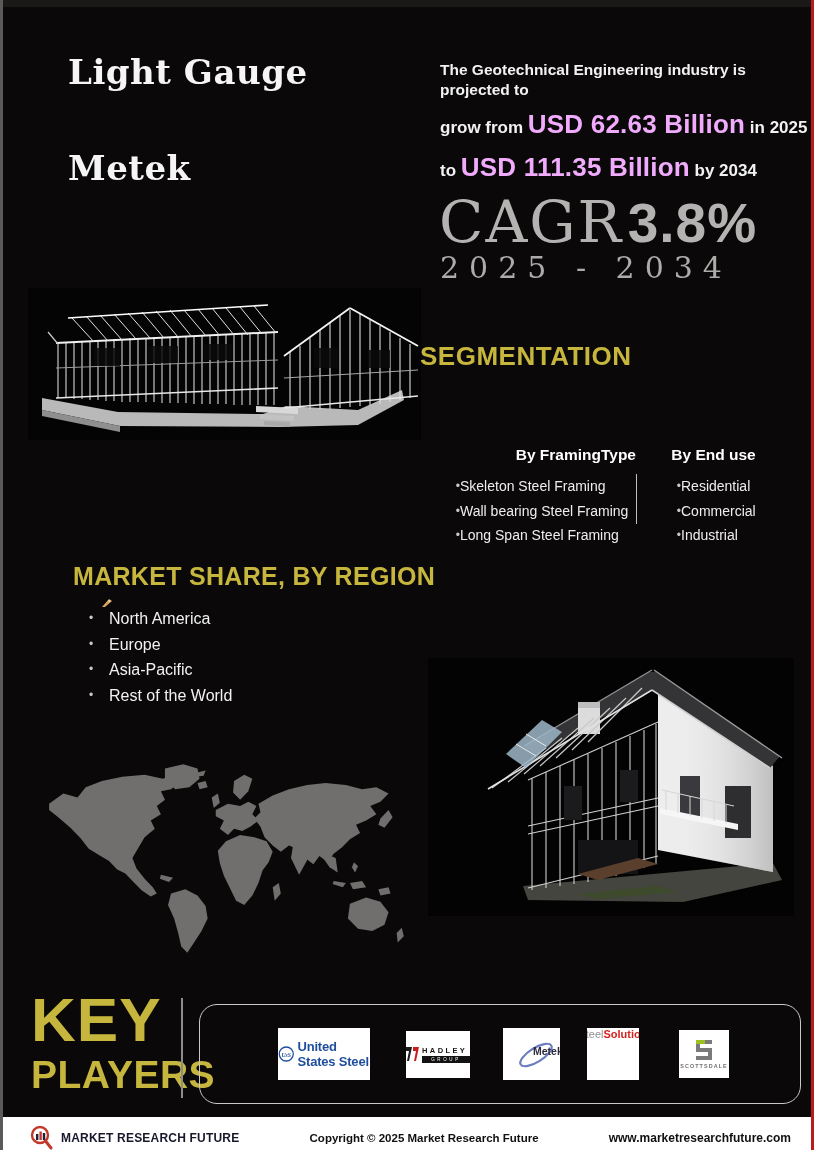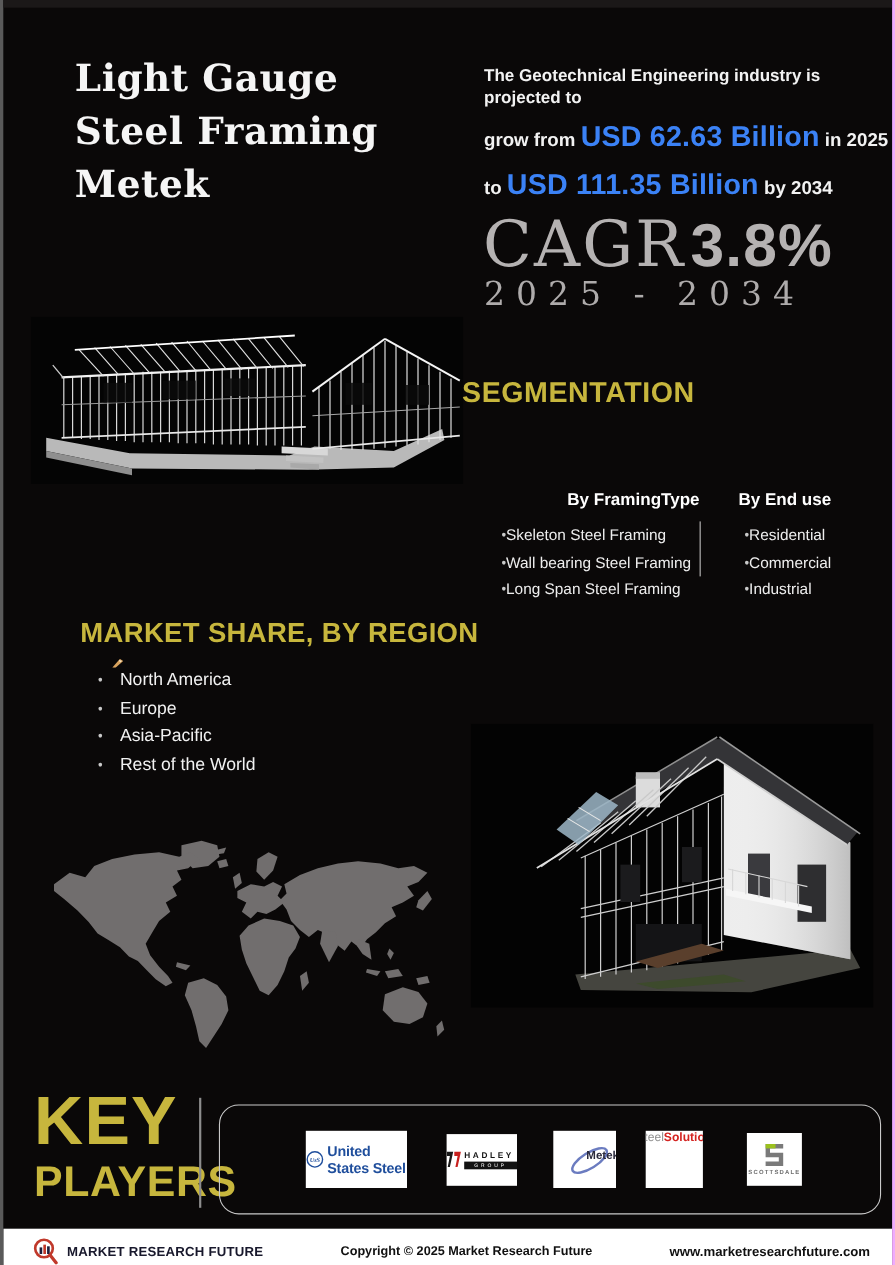--- a/index.html
+++ b/index.html
@@ -1,31 +1,31 @@
 <!DOCTYPE html>
 <html><head>
 <meta charset="utf-8">
 <style>
   html,body{margin:0;padding:0;background:#2b2b2b;}
   .page{
     position:relative;width:814px;height:1150px;margin:0 auto;
     background:#0a0808;overflow:hidden;
     font-family:"Liberation Sans",sans-serif;
-    border-left:3px solid #5a5a5a;border-right:3px solid #f0abfc;box-sizing:border-box;
+    border-left:3px solid #5a5a5a;border-right:3px solid #b91c1c;box-sizing:border-box;
   }
   .page::before{content:"";position:absolute;left:0;top:0;width:100%;height:7px;background:#1b1818;}
 
   
   .title{position:absolute;left:65px;top:48px;margin:0;
     font-family:"DejaVu Serif","Liberation Serif",serif;font-weight:700;
     font-size:34px;line-height:48px;color:#f5f5f5;letter-spacing:.5px;}
   .proj{position:absolute;left:437px;top:60px;width:370px;color:#f2f2f2;font-weight:700;}
   .proj .l1{font-size:15.5px;line-height:20px;}
   .proj .l2,.proj .l3{margin-top:9px;font-size:17px;line-height:30px;white-space:nowrap;}
-  .proj .usd{font-size:26px;color:#3b82f6;letter-spacing:.2px;}
+  .proj .usd{font-size:26px;color:#f0abfc;letter-spacing:.2px;}
   .cagr{position:absolute;left:436px;top:188px;color:#b5b2b2;white-space:nowrap;}
   .cagr .lbl{font-family:"DejaVu Serif","Liberation Serif",serif;font-size:58px;font-weight:400;letter-spacing:2px;}
   .cagr .val{font-family:"Liberation Sans",sans-serif;font-size:55px;font-weight:800;letter-spacing:1px;}
   .cagr-period{position:absolute;left:437px;top:250px;color:#aeabab;
     font-family:"DejaVu Serif","Liberation Serif",serif;font-size:30px;letter-spacing:10px;}
 
   
   .seg-heading{position:absolute;left:417px;top:341px;color:#c7b63d;
     font-size:26px;font-weight:800;letter-spacing:.5px;}
   .seg-cols{position:absolute;left:437px;top:446px;display:flex;text-align:right;}
@@ -81,21 +81,21 @@
   .brand-txt{font-size:12px;font-weight:800;color:#18182c;margin-left:7px;letter-spacing:.2px;}
   .copy-txt{font-size:11.5px;font-weight:700;color:#101010;}
   .url-txt{font-size:12px;font-weight:800;color:#101010;text-decoration:none;}
 </style>
 </head>
 <body>
 
 <div class="page">
 
   <h1 class="title"><span>Light Gauge</span><br>
-    <span>Steel Framing</span><br>
+    <br>
     <span>Metek</span></h1>
 
   <div class="proj">
     <div class="l1">The Geotechnical Engineering industry is projected to</div>
     <div class="l2">
       <span>grow from</span>
       <span class="usd">USD 62.63 Billion</span>
       <span>in 2025</span>
     </div>
     <div class="l3">

